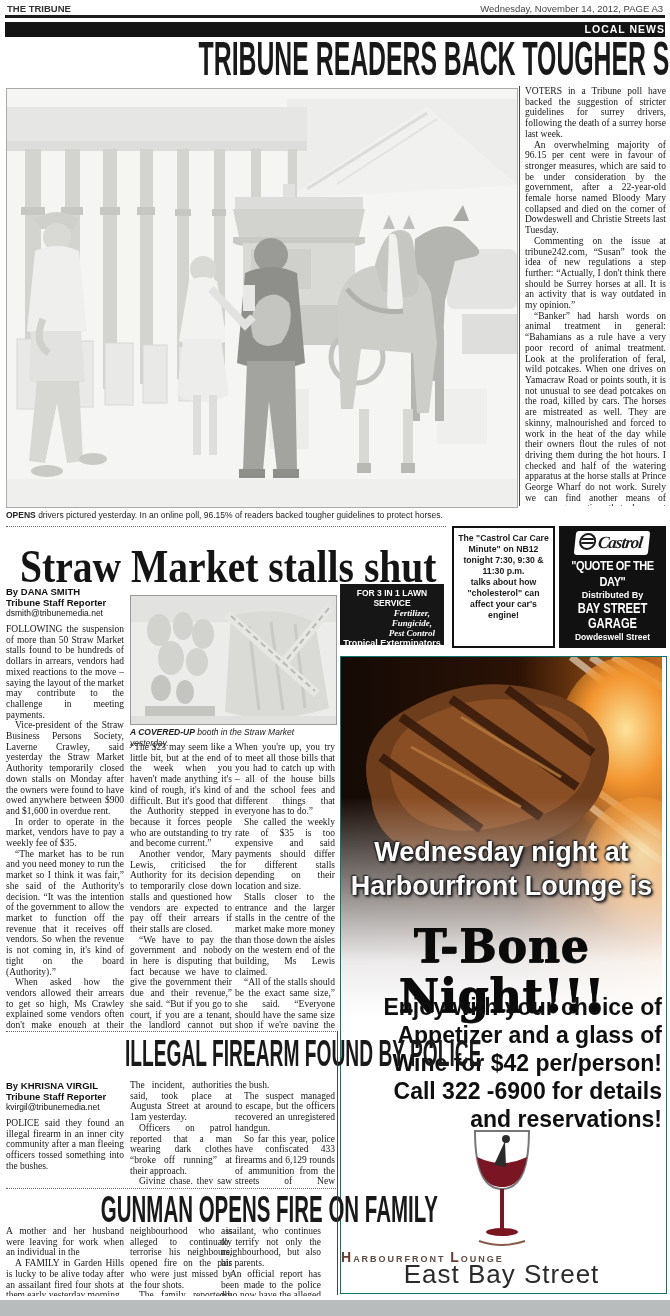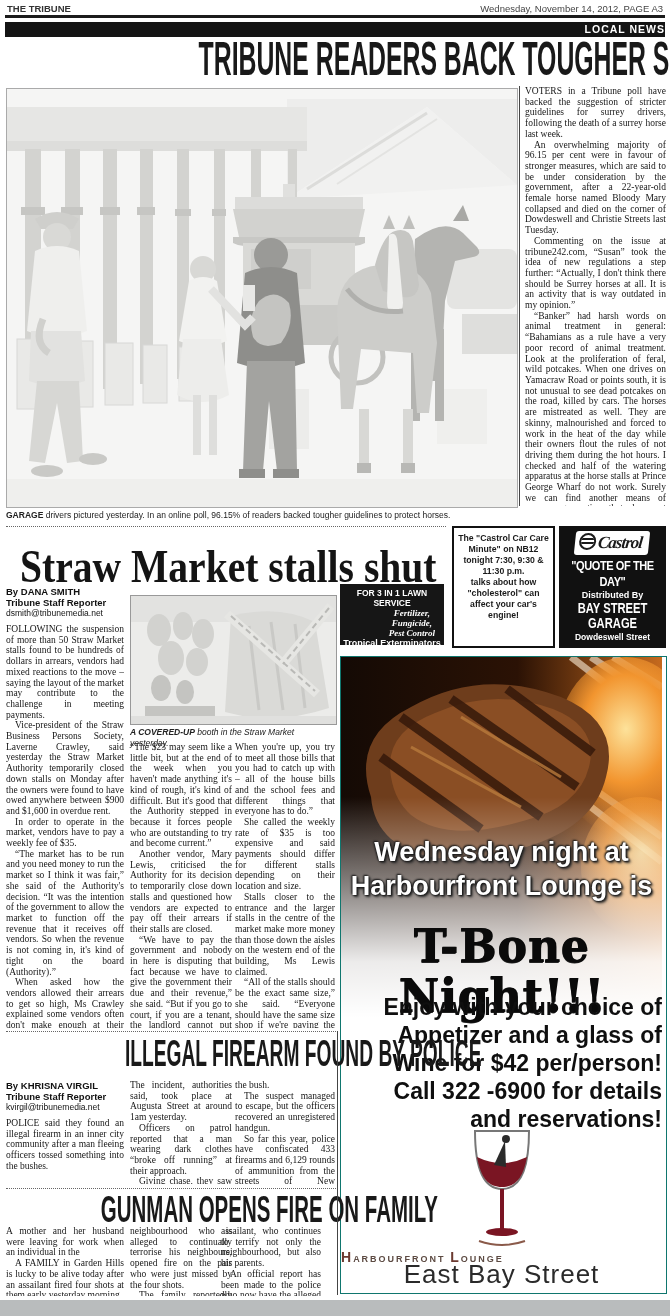--- a/index.html
+++ b/index.html
@@ -217,21 +217,21 @@
   <div class="abs vrule" style="left:519px;top:86px;height:420px;"></div>
 
   <div class="ncol" style="left:525px;top:86px;width:141px;height:420px;">
       <p>VOTERS in a Tribune poll have backed the suggestion of stricter guidelines for surrey drivers, following the death of a surrey horse last week.</p>
       <p>An overwhelming majority of 96.15 per cent were in favour of stronger measures, which are said to be under consideration by the government, after a 22-year-old female horse named Bloody Mary collapsed and died on the corner of Dowdeswell and Christie Streets last Tuesday.</p>
       <p>Commenting on the issue at tribune242.com, “Susan” took the idea of new regulations a step further: “Actually, I don't think there should be Surrey horses at all. It is an activity that is way outdated in my opinion.”</p>
       <p>“Banker” had harsh words on animal treatment in general: “Bahamians as a rule have a very poor record of animal treatment. Look at the proliferation of feral, wild potcakes. When one drives on Yamacraw Road or points south, it is not unusual to see dead potcakes on the road, killed by cars. The horses are mistreated as well. They are skinny, malnourished and forced to work in the heat of the day while their owners flout the rules of not driving them during the hot hours. I checked and half of the watering apparatus at the horse stalls at Prince George Wharf do not work. Surely we can find another means of revenue generation that does not involve cruelty to animals.”</p>
     </div>
 
   <div class="abs cap cap1">
-    <b>GARAGE</b><span> drivers pictured yesterday. In an online poll, 96.15% of readers backed tougher guidelines to protect horses.</span>
+    <b>OPENS</b><span> drivers pictured yesterday. In an online poll, 96.15% of readers backed tougher guidelines to protect horses.</span>
   </div>
 
   <div class="abs dotrule" style="left:6px;top:526px;width:440px;"></div>
 
   <div class="abs h2wrap">
     <span>Straw Market stalls shut</span>
   </div>
 
   <div class="byline" style="left:6px;top:586px;width:118px;">
     <span>By DANA SMITH</span><br>

